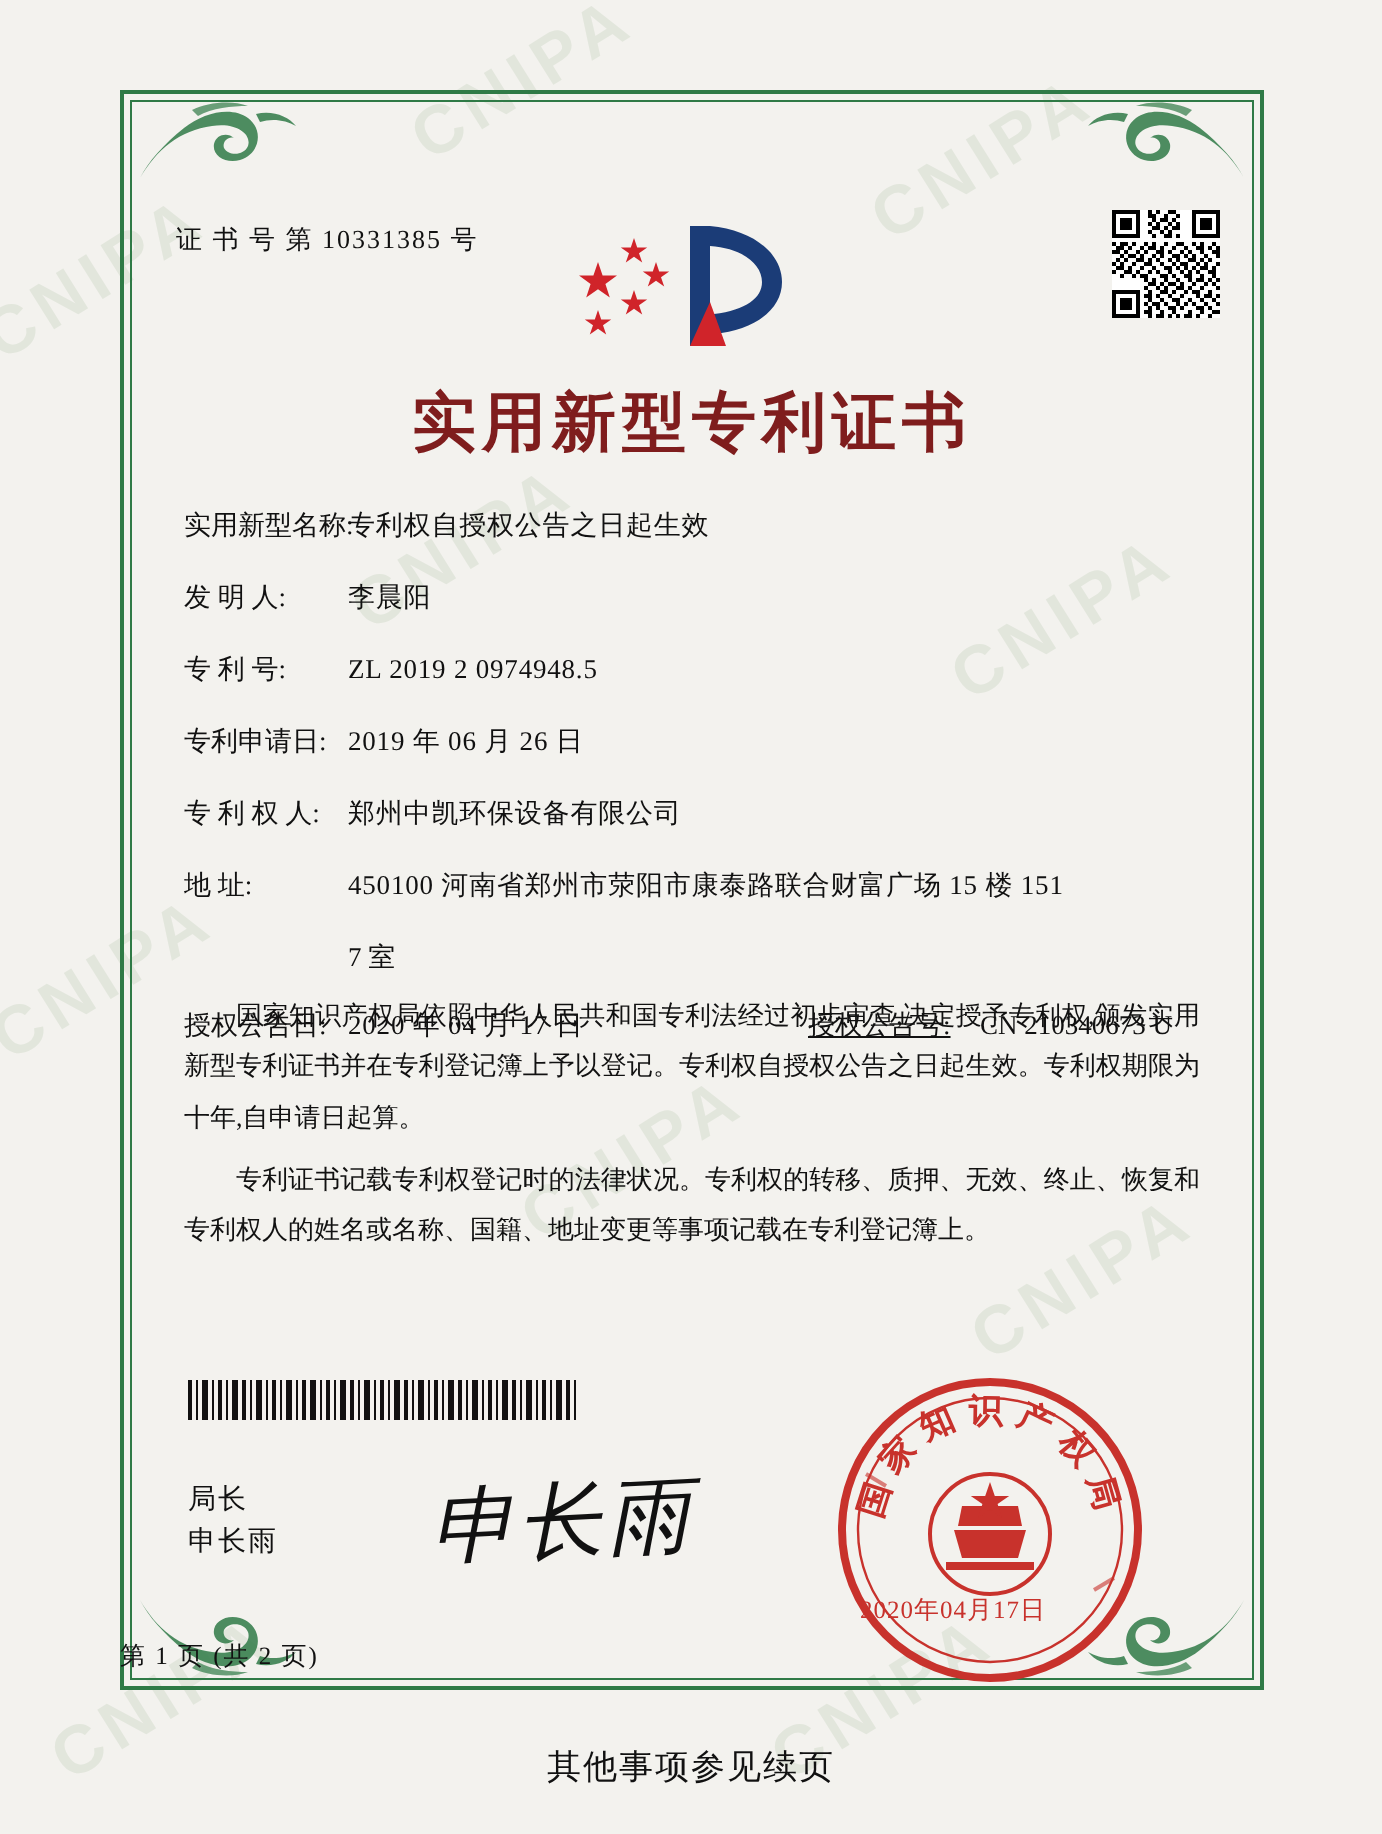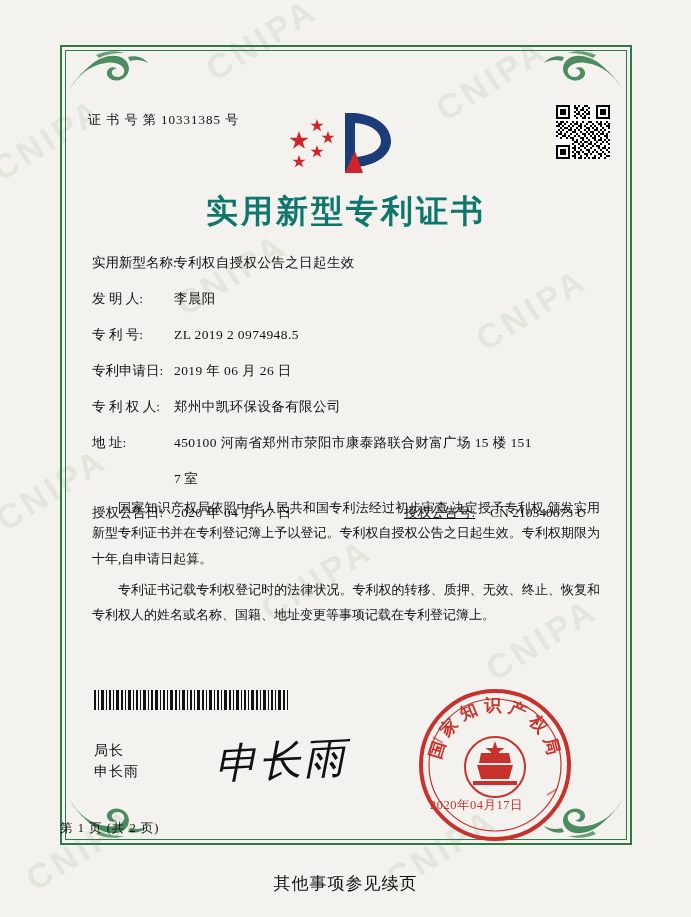--- a/index.html
+++ b/index.html
@@ -115,21 +115,21 @@
 
   .title {
     position: absolute;
     left: 0;
     top: 145px;
     width: 572px;
     text-align: center;
     font-size: 32px;
     font-weight: bold;
     letter-spacing: 3px;
-    color: #0f766e;
+    color: #7f1d1d;
     font-family: "Liberation Serif", serif;
   }
 
   .fields {
     position: absolute;
     left: 32px;
     top: 208px;
     width: 520px;
     font-size: 13.5px;
     color: #111;

